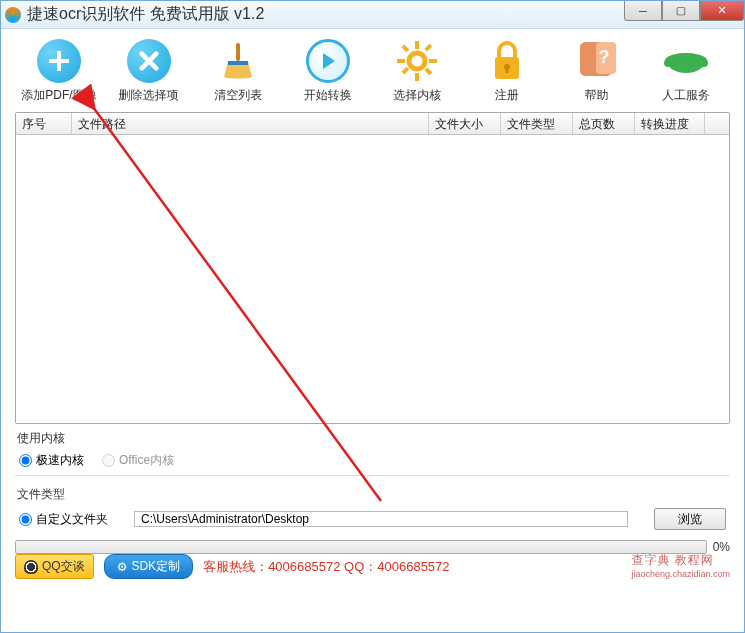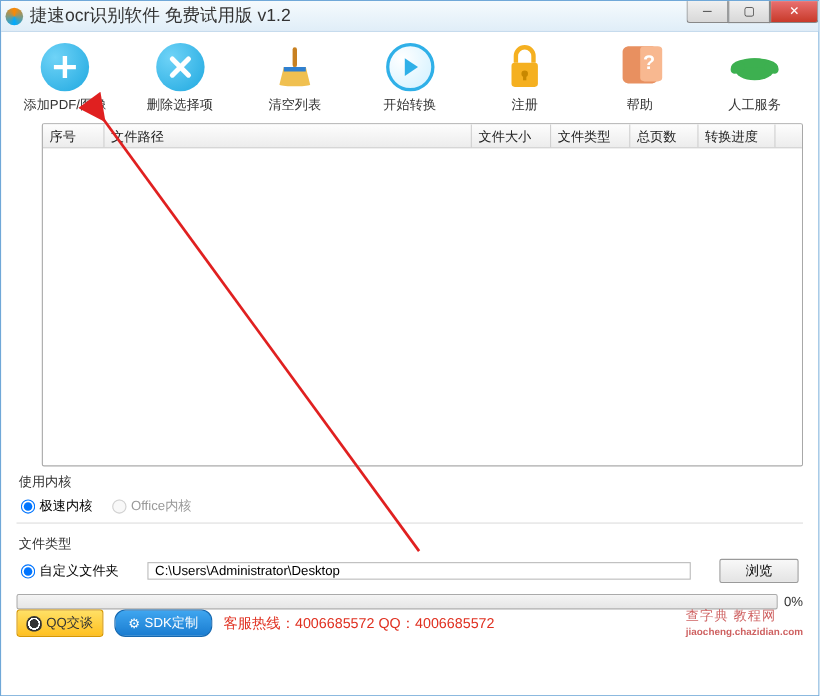--- a/index.html
+++ b/index.html
@@ -20,21 +20,21 @@
 
 .toolbar { display: flex; justify-content: space-between; padding: 2px 6px 8px 6px; }
 .tool-item { display: flex; flex-direction: column; align-items: center; cursor: pointer; width: 76px; }
 .tool-icon { width: 44px; height: 44px; border-radius: 50%; display: flex; align-items: center; justify-content: center; margin-bottom: 4px; }
 .tool-label { font-size: 12px; color: #333; white-space: nowrap; }
 
 .icon-add { background: radial-gradient(circle at 30% 30%, #6fd3f7, #1fa8e0); }
 .icon-del { background: radial-gradient(circle at 30% 30%, #6fd3f7, #1fa8e0); }
 .icon-play { background: radial-gradient(circle at 30% 30%, #fff, #d0f0ff); border: 3px solid #2fb0e8; }
 
-.table-wrap { border: 1px solid #a8a8a8; border-radius: 2px; height: 312px; background: #fff; overflow: hidden; margin-left: 23px; }
+.table-wrap { border: 1px solid #a8a8a8; border-radius: 2px; height: 312px; background: #fff; overflow: hidden; }
 .thead { display: flex; background: linear-gradient(#fdfdfd,#ececec); border-bottom: 1px solid #c0c0c0; height: 22px; }
 .th { padding: 3px 6px; border-right: 1px solid #d0d0d0; font-size: 12px; color: #222; }
 .th.seq { width: 56px; } .th.path { flex: 1; } .th.size { width: 72px; } .th.type { width: 72px; } .th.pages { width: 62px; } .th.prog { width: 70px; } .th.last{width:24px;border-right:none;}
 .tbody { height: calc(100% - 22px); background: #fff; }
 
 .section-label { font-size: 12px; color: #333; margin: 6px 0 3px 2px; font-weight: normal; }
 .radio-row { display: flex; align-items: center; gap: 18px; padding: 2px 4px; }
 .radio-item { display: flex; align-items: center; gap: 4px; }
 .radio-item input[type=radio] { margin: 0; }
 .radio-item.disabled { color: #999; }
@@ -45,21 +45,21 @@
 .progress-bar { flex: 1; height: 14px; border: 1px solid #aaa; border-radius: 2px; background: linear-gradient(#f4f4f4,#e6e6e6); }
 .progress-text { font-size: 12px; color: #333; }
 
 .footer { display: flex; align-items: center; gap: 10px; margin-top: 0; position: relative; }
 .qq-btn { background: linear-gradient(#ffe066,#ffc020); border: 1px solid #d89800; border-radius: 3px; padding: 3px 8px; font-size: 12px; color: #333; display: flex; align-items: center; gap: 4px; }
 .qq-btn .qq-i { width: 14px; height: 14px; background: radial-gradient(#333 40%, #fff 42% 55%, #333 56%); border-radius: 50% 50% 40% 40%; }
 .sdk-btn { background: linear-gradient(#3fa6f0,#1a7cd0); border: 1px solid #1568b0; border-radius: 10px; padding: 3px 12px; font-size: 12px; color: #fff; display: flex; align-items:center; gap:4px;}
 .sdk-btn .gear-i { font-size: 12px; }
 .hotline { color: #e03020; font-size: 13px; }
 .watermark { position: absolute; right: 0; bottom: 0; color: #b91c1c; font-size: 12px; letter-spacing: 1px; opacity: 0.7; }
-.watermark .sub { font-size: 9px; display: block; text-align: left; letter-spacing: 0; font-weight: bold; }
+.watermark .sub { font-size: 9px; display: block; text-align: left; letter-spacing: 0; }
 
 .arrow-svg { position: absolute; left: 0; top: 0; pointer-events: none; z-index: 100; }
 
 hr.sep { border: none; border-top: 1px solid #ddd; margin: 4px 0; }
 </style>
 </head>
 <body>
 
 <div class="window">
   <div class="titlebar">
@@ -100,20 +100,38 @@
         </div>
         <span class="tool-label">清空列表</span>
       </div>
       <div class="tool-item">
         <div class="tool-icon icon-play">
           <svg width="20" height="20" viewBox="0 0 20 20">
               <path d="M5 2l12 8-12 8z" fill="#2fb0e8"></path>
             </svg>
         </div>
         <span class="tool-label">开始转换</span>
+      </div>
+      <div class="tool-item">
+        <div class="tool-icon" style="background:none;">
+          <svg width="44" height="44" viewBox="0 0 44 44">
+              <circle cx="22" cy="22" r="8" fill="none" stroke="#f5b020" stroke-width="5"></circle>
+              <g fill="#f5b020">
+                <rect x="20" y="2" width="4" height="8"></rect>
+                <rect x="20" y="34" width="4" height="8"></rect>
+                <rect x="2" y="20" width="8" height="4"></rect>
+                <rect x="34" y="20" width="8" height="4"></rect>
+                <rect x="7" y="7" width="7" height="4" transform="rotate(45 10 9)"></rect>
+                <rect x="30" y="30" width="7" height="4" transform="rotate(45 33 32)"></rect>
+                <rect x="30" y="7" width="7" height="4" transform="rotate(-45 33 9)"></rect>
+                <rect x="7" y="30" width="7" height="4" transform="rotate(-45 10 32)"></rect>
+              </g>
+            </svg>
+        </div>
+        <span class="tool-label">选择内核</span>
       </div>
       <div class="tool-item">
         <div class="tool-icon" style="background:none;">
           <svg width="40" height="44" viewBox="0 0 40 44">
               <rect x="8" y="18" width="24" height="22" rx="3" fill="#f5b020"></rect>
               <path d="M12 18v-6a8 8 0 0116 0v6" fill="none" stroke="#f5b020" stroke-width="4"></path>
               <circle cx="20" cy="28" r="3" fill="#c88800"></circle>
               <rect x="18.5" y="28" width="3" height="6" fill="#c88800"></rect>
             </svg>
         </div>

